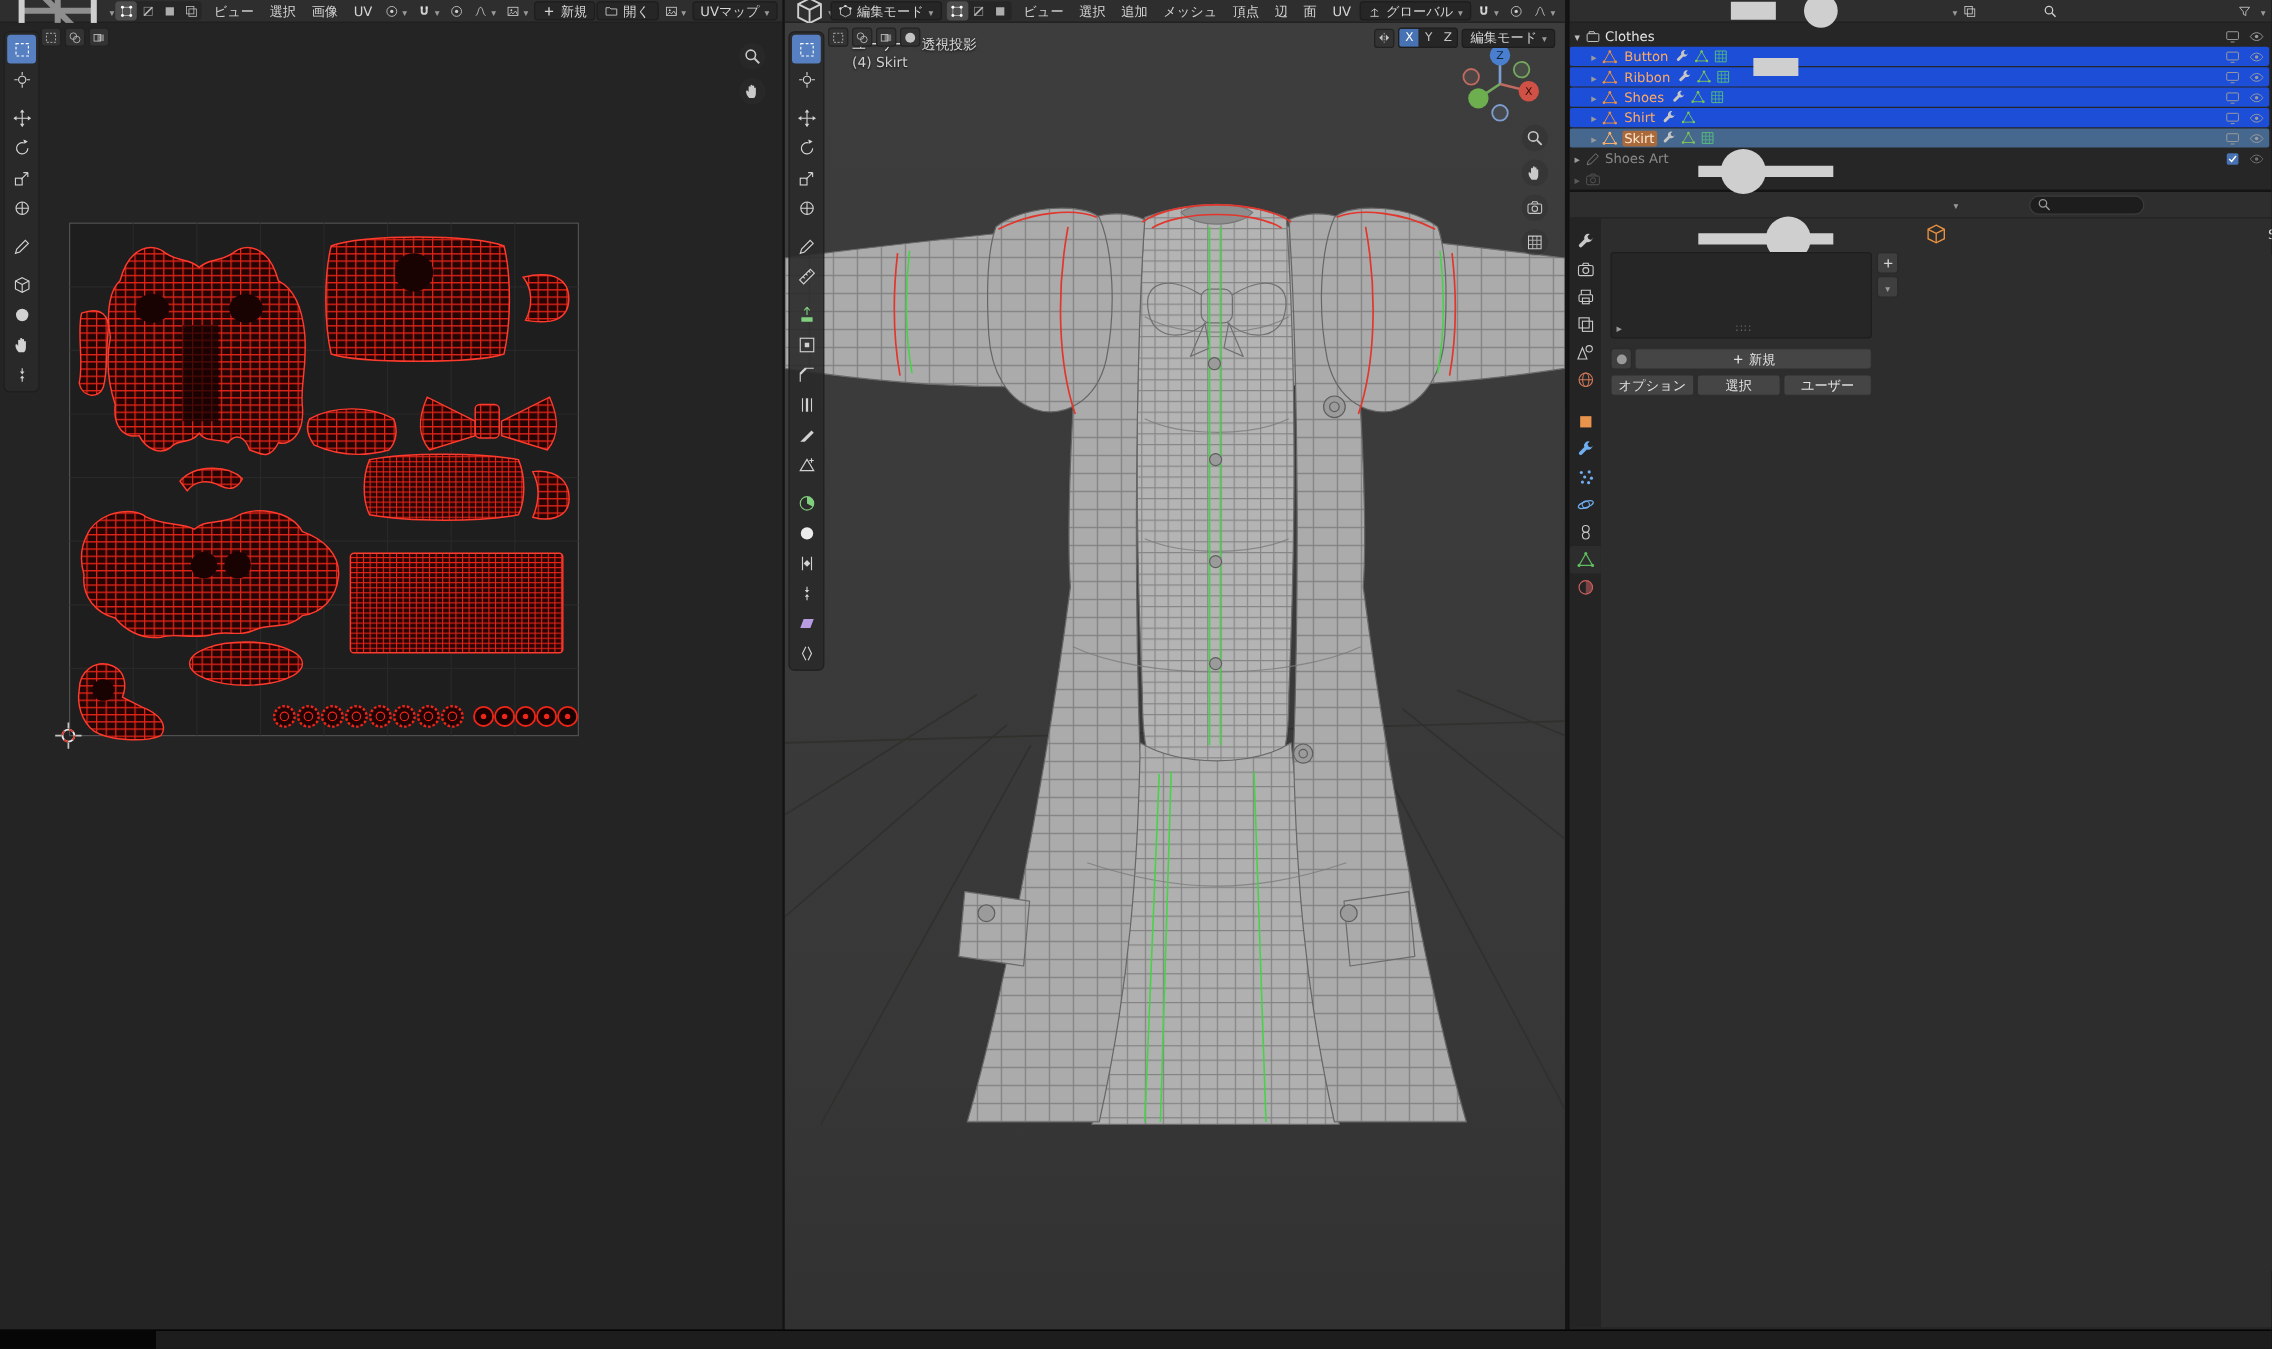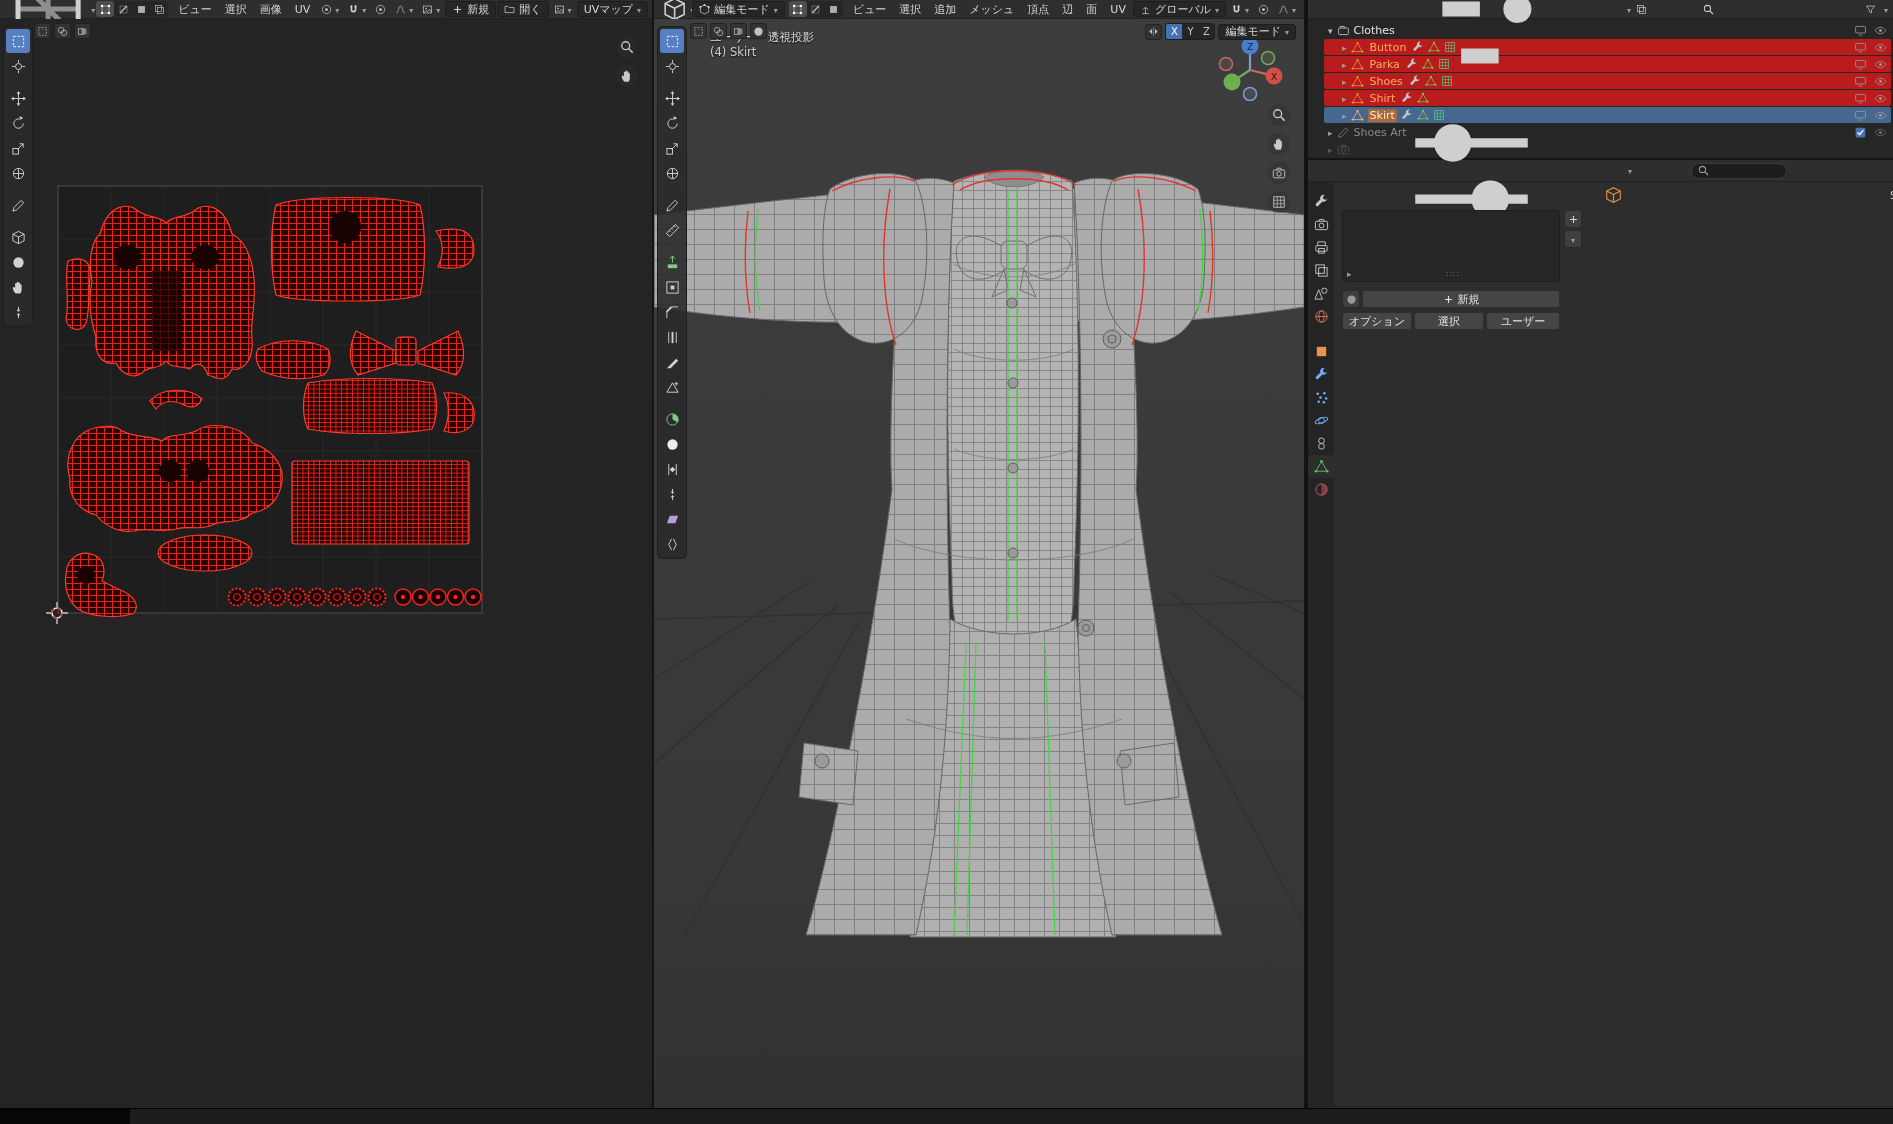--- a/index.html
+++ b/index.html
@@ -52,23 +52,23 @@
 .navcol{position:absolute;right:14px;top:104px;display:flex;flex-direction:column;gap:7px;z-index:5}
 .navbtn{width:22px;height:22px;border-radius:50%;background:rgba(46,46,46,.45);display:flex;align-items:center;justify-content:center;color:#c9c9c9}
 .navbtn .icon{width:14px;height:14px}
 .uvnav{position:absolute;right:14px;top:36px;display:flex;flex-direction:column;gap:7px;z-index:6}
 
 .canvas-svg{position:absolute;left:0;top:19px;width:100%;height:1089px;display:block}
 
 
 .outliner{height:160px;background:#262626;border-bottom:2px solid #141414;overflow:hidden}
 .outl-header{height:19px;background:#2e2e2e;border-bottom:1px solid #1f1f1f;display:flex;align-items:center;gap:4px;padding:0 5px}
-.outl-rows{padding:3px 2px 0 16px}
+.outl-rows{padding:3px 2px 0 0}
 .row{height:16px;display:flex;align-items:center;gap:4px;padding:0 4px;border-radius:2px;margin-bottom:1px}
-.row.selected{background:#b91c1c}
+.row.selected{background:#1d4ed8}
 .row.active-row{background:#47688e}
 .row .icon{width:13px;height:13px}
 .obj-name{color:#ffab5e;padding:0 2px}
 .obj-name.active-name{background:#a9693a;border-radius:2px;color:#ffe9d2}
 .coll-name{color:#e4e4e4}
 .dim-name{color:#8a8a8a}
 .row-right{margin-left:auto;display:flex;align-items:center;gap:7px;color:#9b9b9b}
 .indent1{width:10px;flex:none}
 .badge{width:12px;height:12px;flex:none}
 .b-gray{color:#c6c6c6}.b-green{color:#7ec850}.b-teal{color:#57c47a}
@@ -1004,21 +1004,21 @@
               <use href="#i-eye"></use>
             </svg>
         </span>
       </div>
       <div class="row selected">
         <span class="indent1"></span>
           <span class="arr-r"></span>
         <svg class="icon" style="color:#e8913f">
             <use href="#i-tri"></use>
           </svg>
-        <span class="obj-name">Parka</span>
+        <span class="obj-name">Ribbon</span>
         <svg class="badge b-gray">
             <use href="#i-wrench"></use>
           </svg>
         <svg class="badge b-green">
             <use href="#i-tri"></use>
           </svg>
         <svg class="badge b-teal">
             <use href="#i-grid"></use>
           </svg>
         <span class="row-right">

